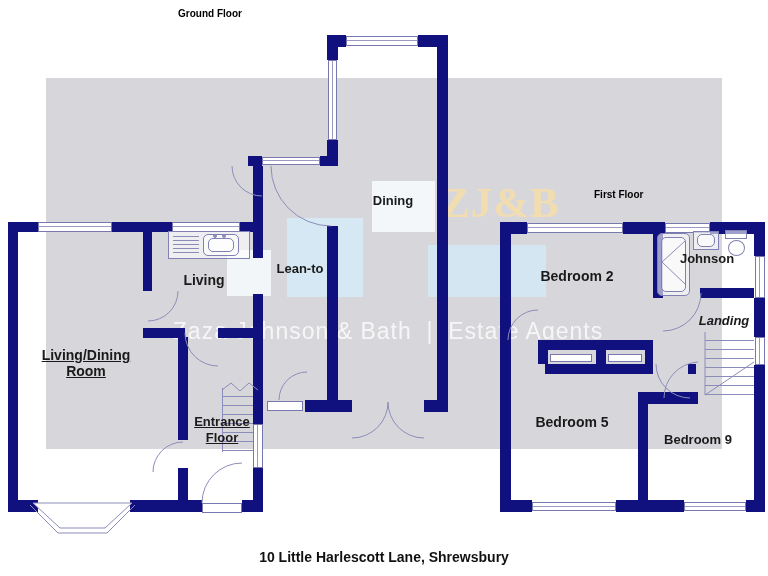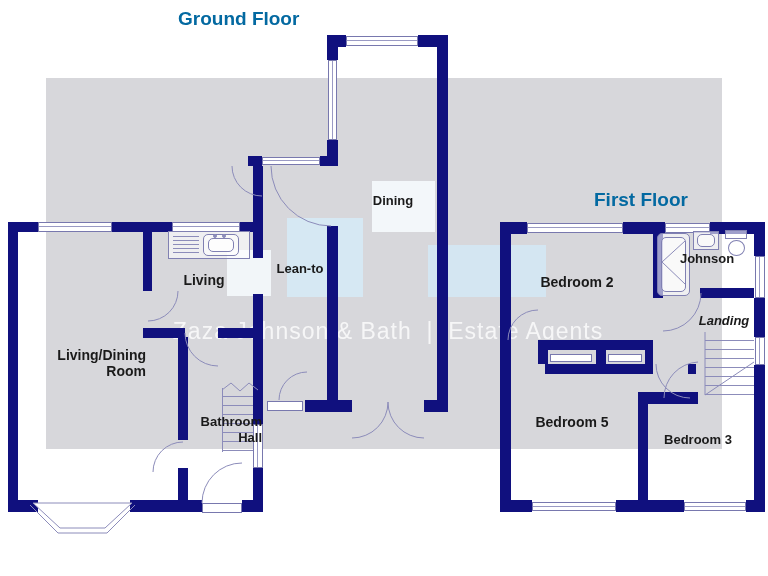--- a/index.html
+++ b/index.html
@@ -17,35 +17,36 @@
   .winv{background-image:linear-gradient(to right,transparent 40%,#9a9ac4 40%,#9a9ac4 56%,transparent 56%);}
   .fix{position:absolute;border:1px solid #8080b2;box-sizing:border-box;background:rgba(255,255,255,0.6);z-index:4;}
   .rnd{border-radius:5px;}
   .drain{position:absolute;z-index:4;background-image:repeating-linear-gradient(to bottom,#8c8cba 0 1px,transparent 1px 4px);}
   .treads{position:absolute;z-index:2;background-image:repeating-linear-gradient(to bottom,transparent 0 8px,#8c8cba 8px 9px);}
   .slider{position:absolute;background:#fff;border:1px solid #7878ae;box-sizing:border-box;z-index:4;}
   svg.overlay{position:absolute;left:0;top:0;z-index:4;pointer-events:none;}
   .lbl{position:absolute;z-index:6;font-weight:bold;font-size:13px;color:#1a1a1a;
        transform:translateX(-50%);white-space:nowrap;}
   .lbl.big{font-size:14px;}
-  .lbl.wrap{white-space:normal;text-align:right;line-height:16px;}
-  .title{position:absolute;z-index:6;font-weight:bold;font-size:19px;color:#0369a1;}
+  .lbl.wrap{white-space:normal;text-align:center;line-height:16px;text-decoration:underline;}
+  .title{position:absolute;z-index:6;font-weight:bold;font-size:10px;color:#000000;}
   .addr{position:absolute;z-index:6;left:0;width:768px;text-align:center;top:549px;
         font-weight:bold;font-size:14px;color:#111;}
 </style>
 </head>
 <body>
 
 <div id="canvas">
 
   <div class="photo"></div>
   <div class="patch" style="left:227px;top:250px;width:44px;height:46px;background:#f2f6f9;"></div>
   <div class="patch" style="left:287px;top:218px;width:76px;height:79px;background:#d6e8f3;"></div>
   <div class="patch" style="left:372px;top:181px;width:63px;height:51px;background:#f3f7fa;"></div>
   <div class="patch" style="left:428px;top:245px;width:118px;height:52px;background:#d4e6f2;"></div>
+  <div class="wm-logo">ZJ&amp;B</div>
   <div class="wm-tag">Zaza Johnson &amp; Bath  |  Estate Agents</div>
 
   <div>
     <div class="wall" style="left:8px;top:222px;width:10px;height:290px"></div>
     <div class="wall" style="left:8px;top:222px;width:30px;height:10px"></div>
     <div class="wall" style="left:112px;top:222px;width:60px;height:10px"></div>
     <div class="wall" style="left:240px;top:222px;width:23px;height:10px"></div>
     <div class="wall" style="left:253px;top:222px;width:10px;height:36px"></div>
     <div class="wall" style="left:253px;top:294px;width:10px;height:130px"></div>
     <div class="wall" style="left:253px;top:468px;width:10px;height:44px"></div>
@@ -153,25 +154,26 @@
       <line x1="705" y1="395" x2="754" y2="362"></line>
       <line x1="662" y1="262" x2="685" y2="241"></line>
       <line x1="662" y1="262" x2="685" y2="284"></line>
       <circle cx="215" cy="236" r="1.5" fill="#8c8cba"></circle>
       <circle cx="224" cy="236" r="1.5" fill="#8c8cba"></circle>
     </g>
   </svg>
 
   <div class="title" style="left:178px;top:8px;">Ground Floor</div>
   <div class="title" style="left:594px;top:189px;">First Floor</div>
+  <div class="addr">10 Little Harlescott Lane, Shrewsbury</div>
 
   <div class="lbl big wrap" style="left:86px;top:347px;width:120px;transform:translateX(-50%);">Living/Dining Room</div>
   <div class="lbl big" style="left:204px;top:272px;">Living</div>
   <div class="lbl" style="left:300px;top:261px;">Lean-to</div>
   <div class="lbl" style="left:393px;top:193px;">Dining</div>
-  <div class="lbl wrap" style="left:222px;top:414px;width:80px;transform:translateX(-50%);">Bathroom Hall</div>
-  <div class="lbl big" style="left:577px;top:274px;">Bedroom 2</div>
+  <div class="lbl wrap" style="left:222px;top:414px;width:80px;transform:translateX(-50%);">Entrance Floor</div>
+  <div class="lbl big" style="left:577px;top:268px;">Bedroom 2</div>
   <div class="lbl" style="left:707px;top:251px;">Johnson</div>
   <div class="lbl" style="left:724px;top:313px;font-style:italic;">Landing</div>
   <div class="lbl big" style="left:572px;top:414px;">Bedroom 5</div>
-  <div class="lbl" style="left:698px;top:432px;">Bedroom 3</div>
+  <div class="lbl" style="left:698px;top:432px;">Bedroom 9</div>
 
 </div>
 
 </body></html>

